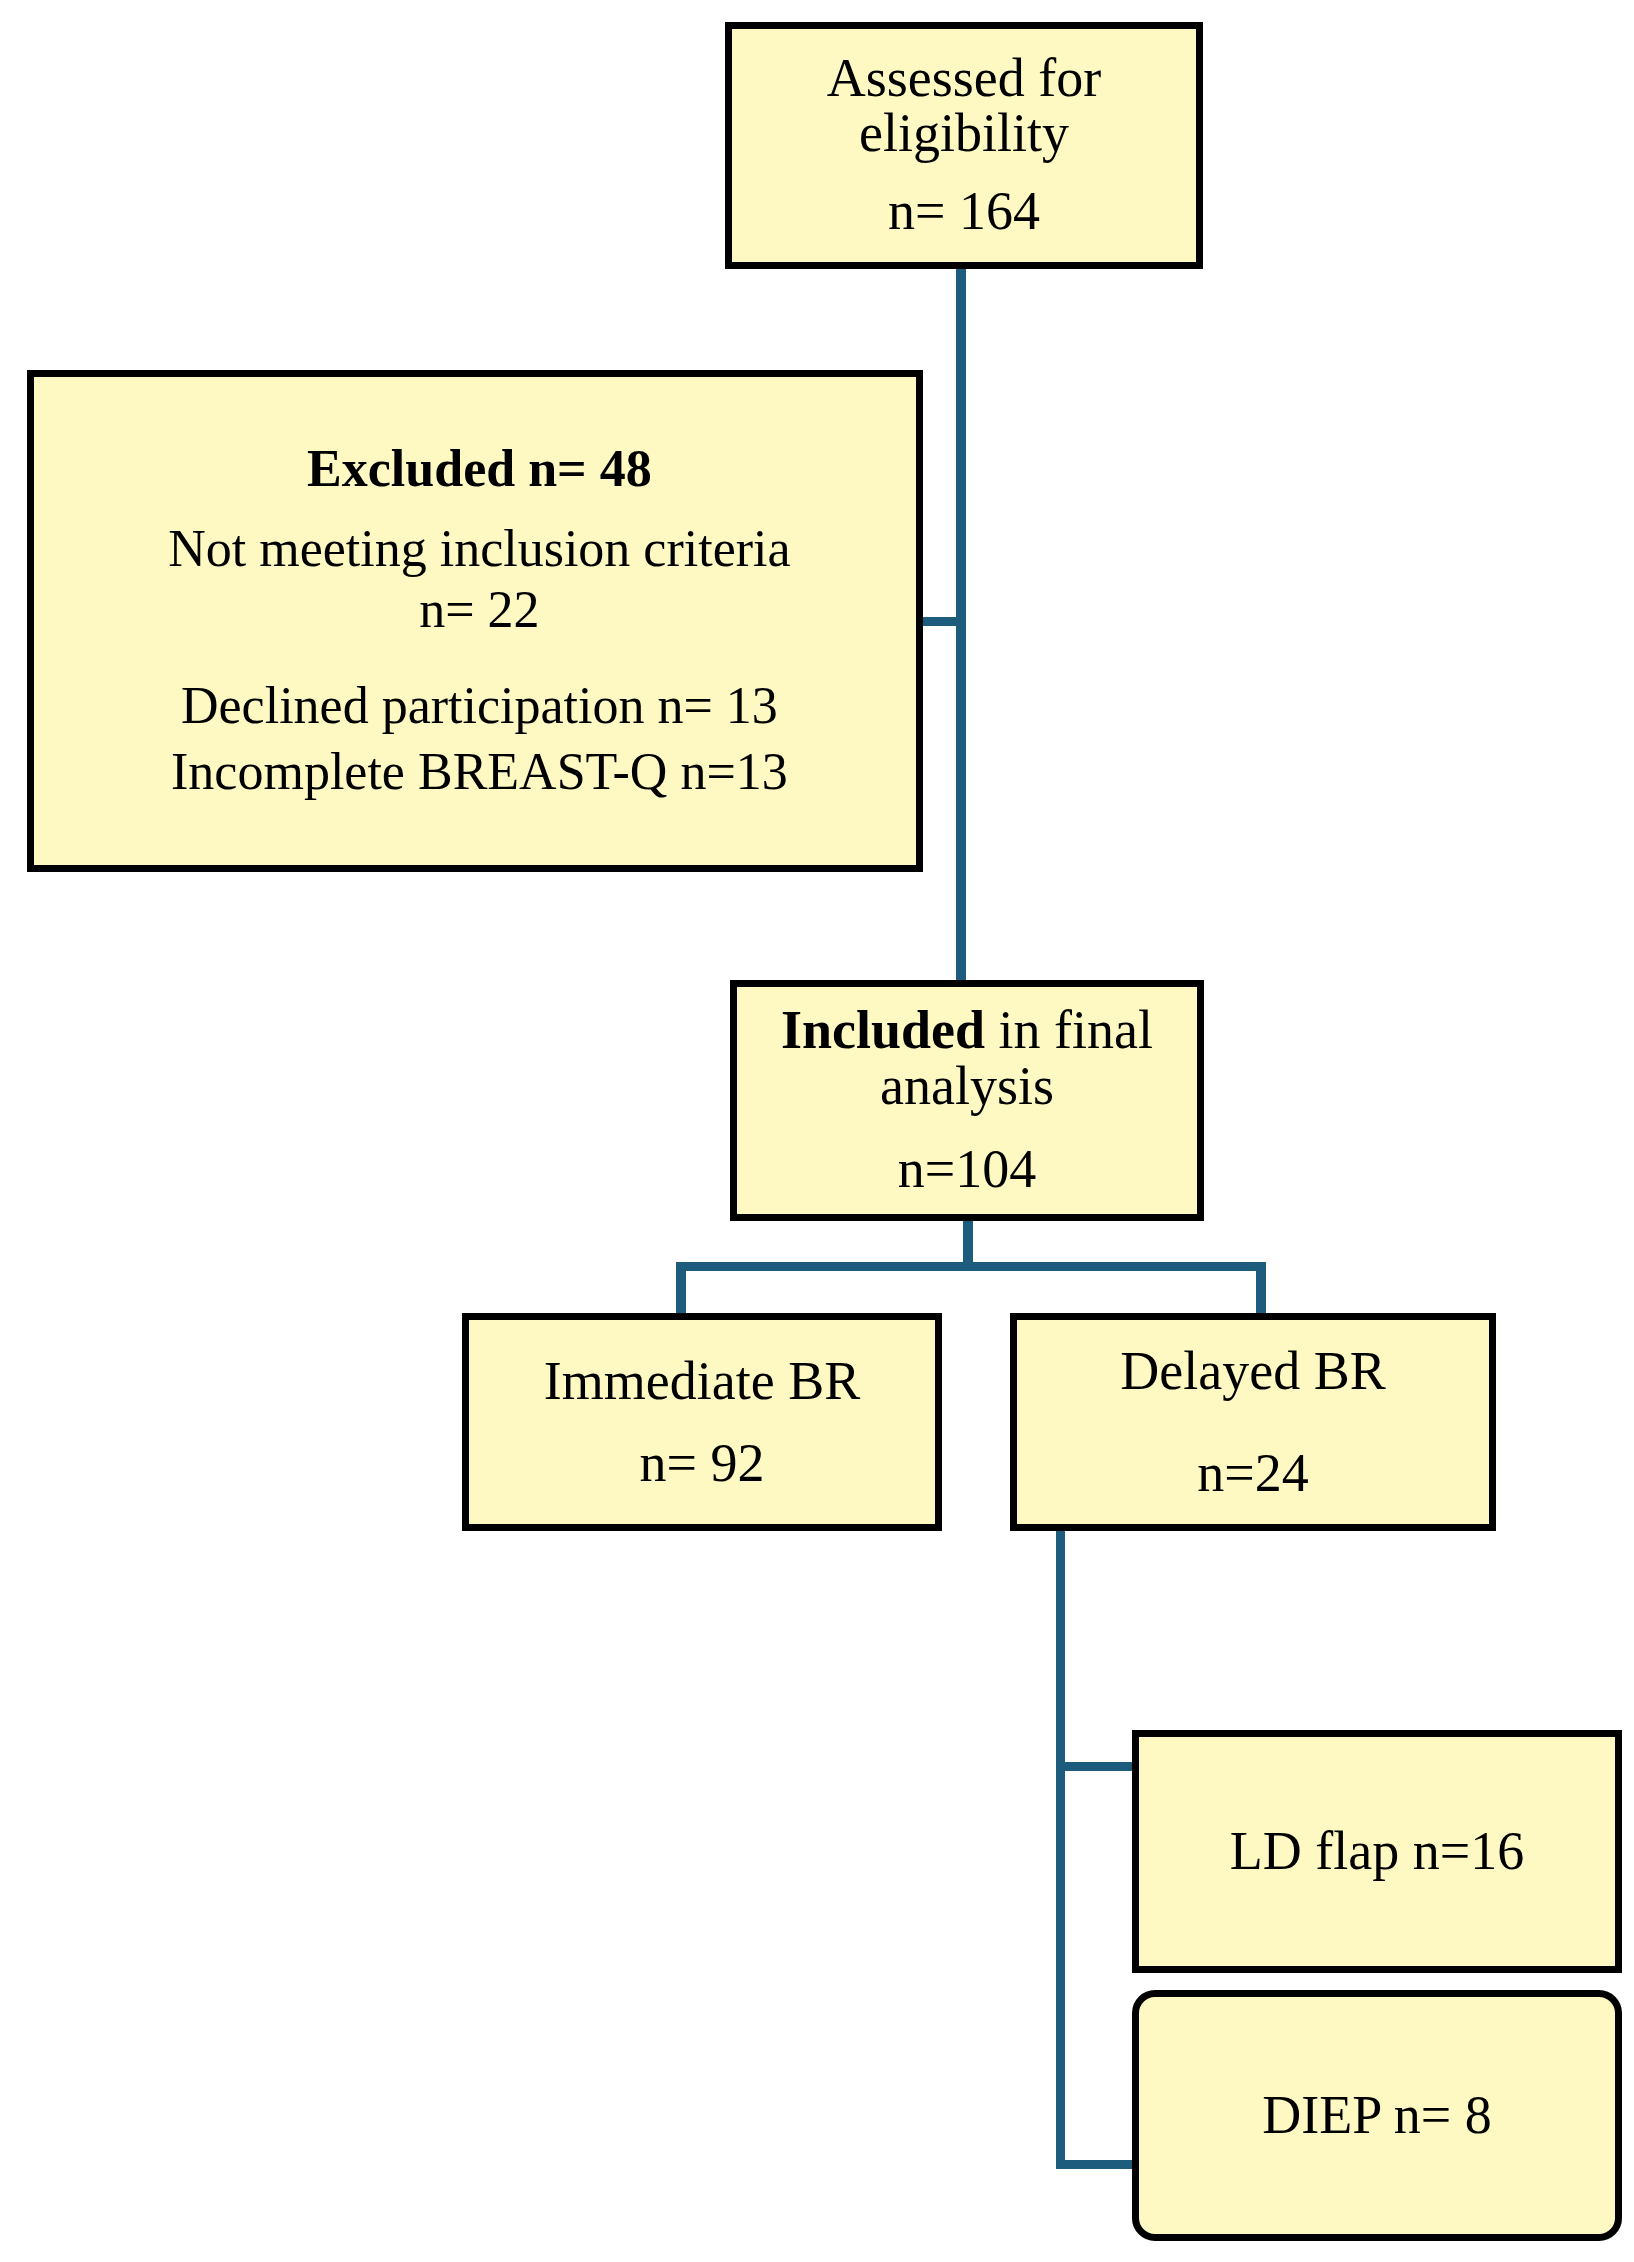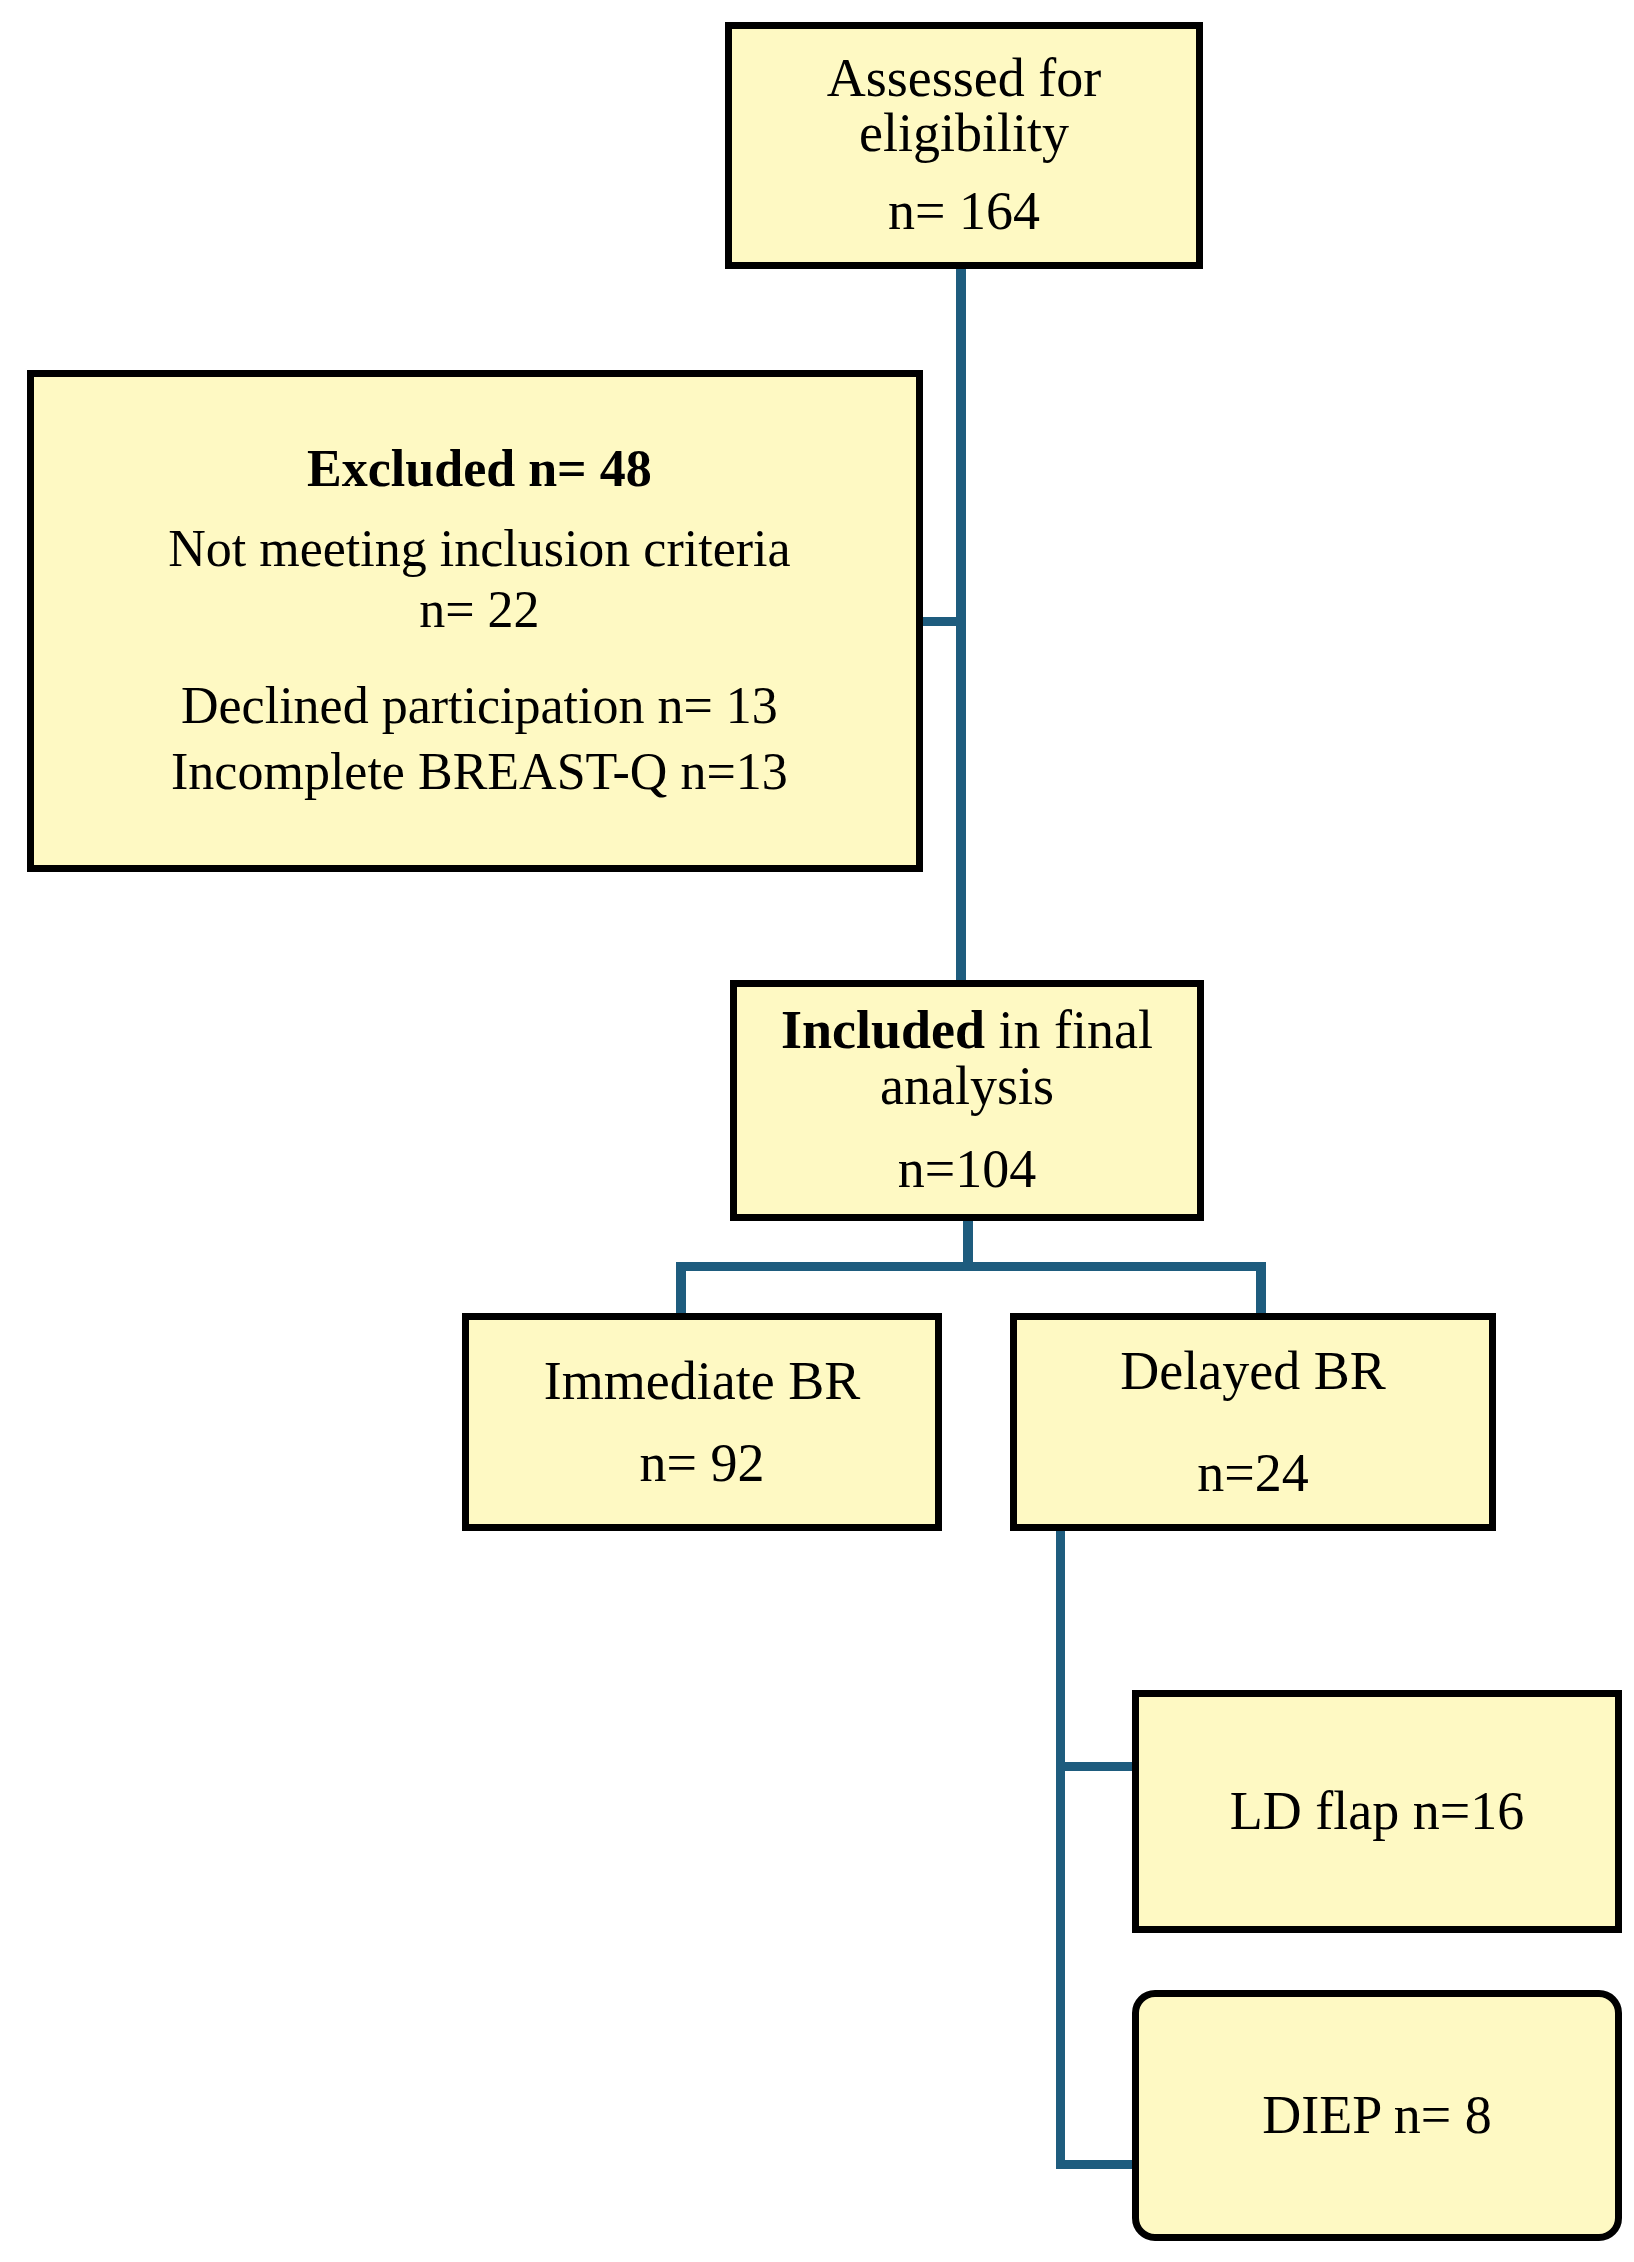--- a/index.html
+++ b/index.html
@@ -49,21 +49,21 @@
     width: 100%;
     white-space: nowrap;
   }
 
   
   #node-assessed   { left: 725px;  top: 21.6px;   width: 478px;  height: 247px;  font-size: 54px; line-height: 1.03; }
   #node-excluded   { left: 27.4px;   top: 370px;  width: 896px;  height: 502px;  font-size: 52px; line-height: 1.05; padding-left: 8px; }
   #node-included   { left: 730px;  top: 980px; width: 474px;  height: 241px;  font-size: 54px; line-height: 1.03; }
   #node-immediate  { left: 450px;  top: 1313px; width: 480px;  height: 218px;  font-size: 54px; line-height: 1.05; margin-left: 12px; }
   #node-delayed    { left: 1010px; top: 1313px; width: 486px;  height: 218px;  font-size: 54px; line-height: 1.05; gap: 20px; }
-  #node-ldflap     { left: 1132px; top: 1690px; width: 490px;  height: 243px;  font-size: 54px; line-height: 1.05; }
+  #node-ldflap     { left: 1132px; top: 1730px; width: 490px;  height: 243px;  font-size: 54px; line-height: 1.05; }
   #node-diep       { left: 1132px; top: 1990px; width: 490px;  height: 251px;  font-size: 54px; line-height: 1.05; border-radius: 23px; }
 
   
   #node-assessed .line.n    { margin-top: 21.6px; }
   #node-included .line.n    { margin-top: 27.4px; }
   #node-immediate .line.n   { margin-top: 25.5px; }
   #node-delayed .line.n     { margin-top: 25.5px; }
 
   #node-excluded .line.title { font-weight: bold; margin-bottom: 25.5px; }
   #node-excluded .line.sub1  { margin-bottom: 5.9px; }

